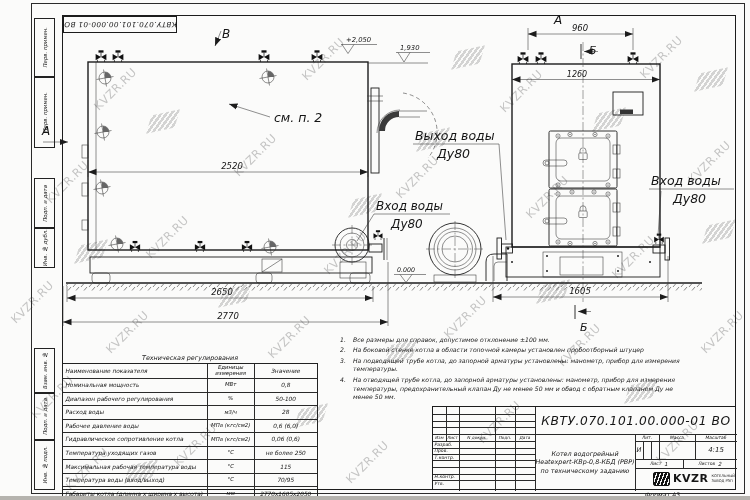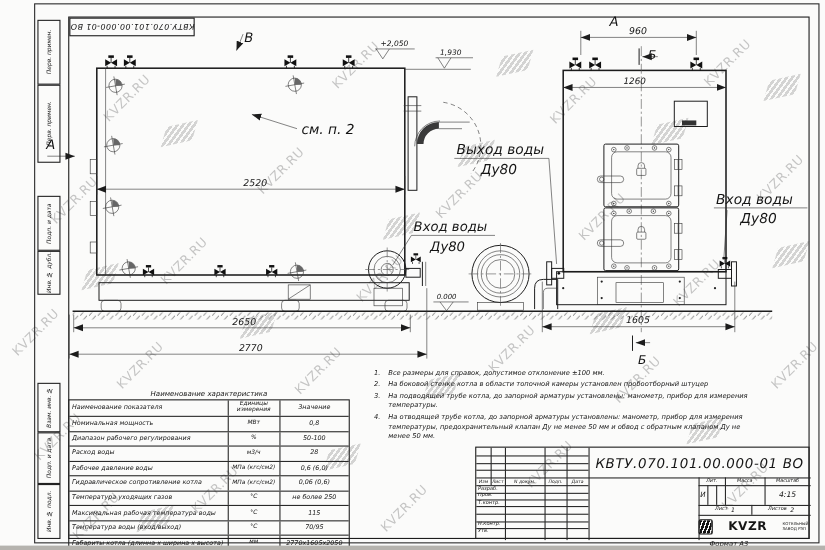--- a/index.html
+++ b/index.html
@@ -56,21 +56,21 @@
       box-sizing:border-box;z-index:3;background:transparent}
   .tb .vl,.tb .hl{position:absolute;background:#2a2a2a}
   .tb .vl{width:.9px}
   .tb .hl{height:.9px}
   .tb .cell{position:absolute;display:flex;align-items:center;justify-content:center;
       font-style:italic;overflow:hidden;white-space:nowrap}
   .tb .lft{justify-content:flex-start;padding-left:1.5px}
   .docnum{font-size:12.2px;letter-spacing:.6px}
   .tb-name{flex-direction:column;line-height:1.35}
   .logo-row{position:absolute;left:202px;top:61px;width:100px;height:21px;display:flex;
-      align-items:center;justify-content:flex-end;gap:14px}
+      align-items:center;justify-content:flex-end;gap:3px}
   .logo-ic{width:15px;height:12px;border-radius:2px;
       background:repeating-linear-gradient(110deg,#111 0 2.2px,#f5f5f5 2.2px 3.4px);
       border:1px solid #111}
   .logo-txt{font-size:11px;font-weight:bold;letter-spacing:.5px;font-style:normal}
   .logo-sub{display:flex;flex-direction:column;font-size:3.6px;font-style:normal;line-height:1.3}
   .fmt{position:absolute;left:645px;top:491px;font-size:6.2px;font-style:italic;z-index:3}
 </style>
 </head>
 <body>
 
@@ -386,21 +386,21 @@
     <line x1="413" y1="144" x2="499" y2="144" class="thin"></line>
     <line x1="499" y1="144" x2="506" y2="240" class="thin"></line>
 
     <text x="651" y="185" font-size="12.5">Вход воды</text>
     <text x="673" y="203" font-size="12.5">Ду80</text>
     <line x1="649" y1="189" x2="734" y2="189" class="thin"></line>
     <line x1="661" y1="191" x2="658" y2="236" class="thin"></line>
   </g>
 </svg>
 
-<div class="ttitle">Наименование характеристика</div>
+<div class="ttitle">Техническая регулирования</div>
 <div class="ttable">
   <div class="trow head">
     <div class="tcell c0">Наименование показателя</div>
     <div class="tcell c1">Единицы измерения</div>
     <div class="tcell c2">Значение</div>
   </div>
   <div>
       <div class="trow">
         <div class="tcell c0">Номинальная мощность</div>
         <div class="tcell c1">МВт</div>
@@ -503,20 +503,25 @@
   <div class="cell" style="left:26px;top:27px;width:36px;height:7px;font-size:4.2px">N докум.</div>
   <div class="cell" style="left:62px;top:27px;width:20px;height:7px;font-size:4.2px">Подп.</div>
   <div class="cell" style="left:82px;top:27px;width:20px;height:7px;font-size:4.2px">Дата</div>
 
   <div class="cell lft" style="left:0;top:34px;width:26px;height:6.5px;font-size:4.6px">Разраб.</div>
   <div class="cell lft" style="left:0;top:40.5px;width:26px;height:6.5px;font-size:4.6px">Пров.</div>
   <div class="cell lft" style="left:0;top:47px;width:26px;height:6px;font-size:4.6px">Т.контр.</div>
   <div class="cell lft" style="left:0;top:66.5px;width:26px;height:6.5px;font-size:4.6px">Н.контр.</div>
   <div class="cell lft" style="left:0;top:73px;width:26px;height:6.5px;font-size:4.6px">Утв.</div>
 
+  <div class="cell tb-name" style="left:102px;top:27px;width:100px;height:57px;font-size:6.4px">
+    <span>Котел водогрейный</span>
+    <span>Heatexpert-КВр-0,8-КБД (РВР)</span>
+    <span>по техническому заданию</span>
+  </div>
 
   <div class="cell" style="left:202px;top:27px;width:24px;height:7px;font-size:4.4px">Лит.</div>
   <div class="cell" style="left:226px;top:27px;width:36px;height:7px;font-size:4.4px">Масса</div>
   <div class="cell" style="left:262px;top:27px;width:42px;height:7px;font-size:4.4px">Масштаб</div>
   <div class="cell" style="left:202px;top:34px;width:8px;height:18px;font-size:6.5px">И</div>
   <div class="cell" style="left:262px;top:34px;width:42px;height:18px;font-size:7px">4:15</div>
 
   <div class="cell" style="left:202px;top:52px;width:48px;height:9px;gap:3px;font-size:4.6px">
     <span>Лист</span>
     <span style="font-size:5.6px">1</span>

